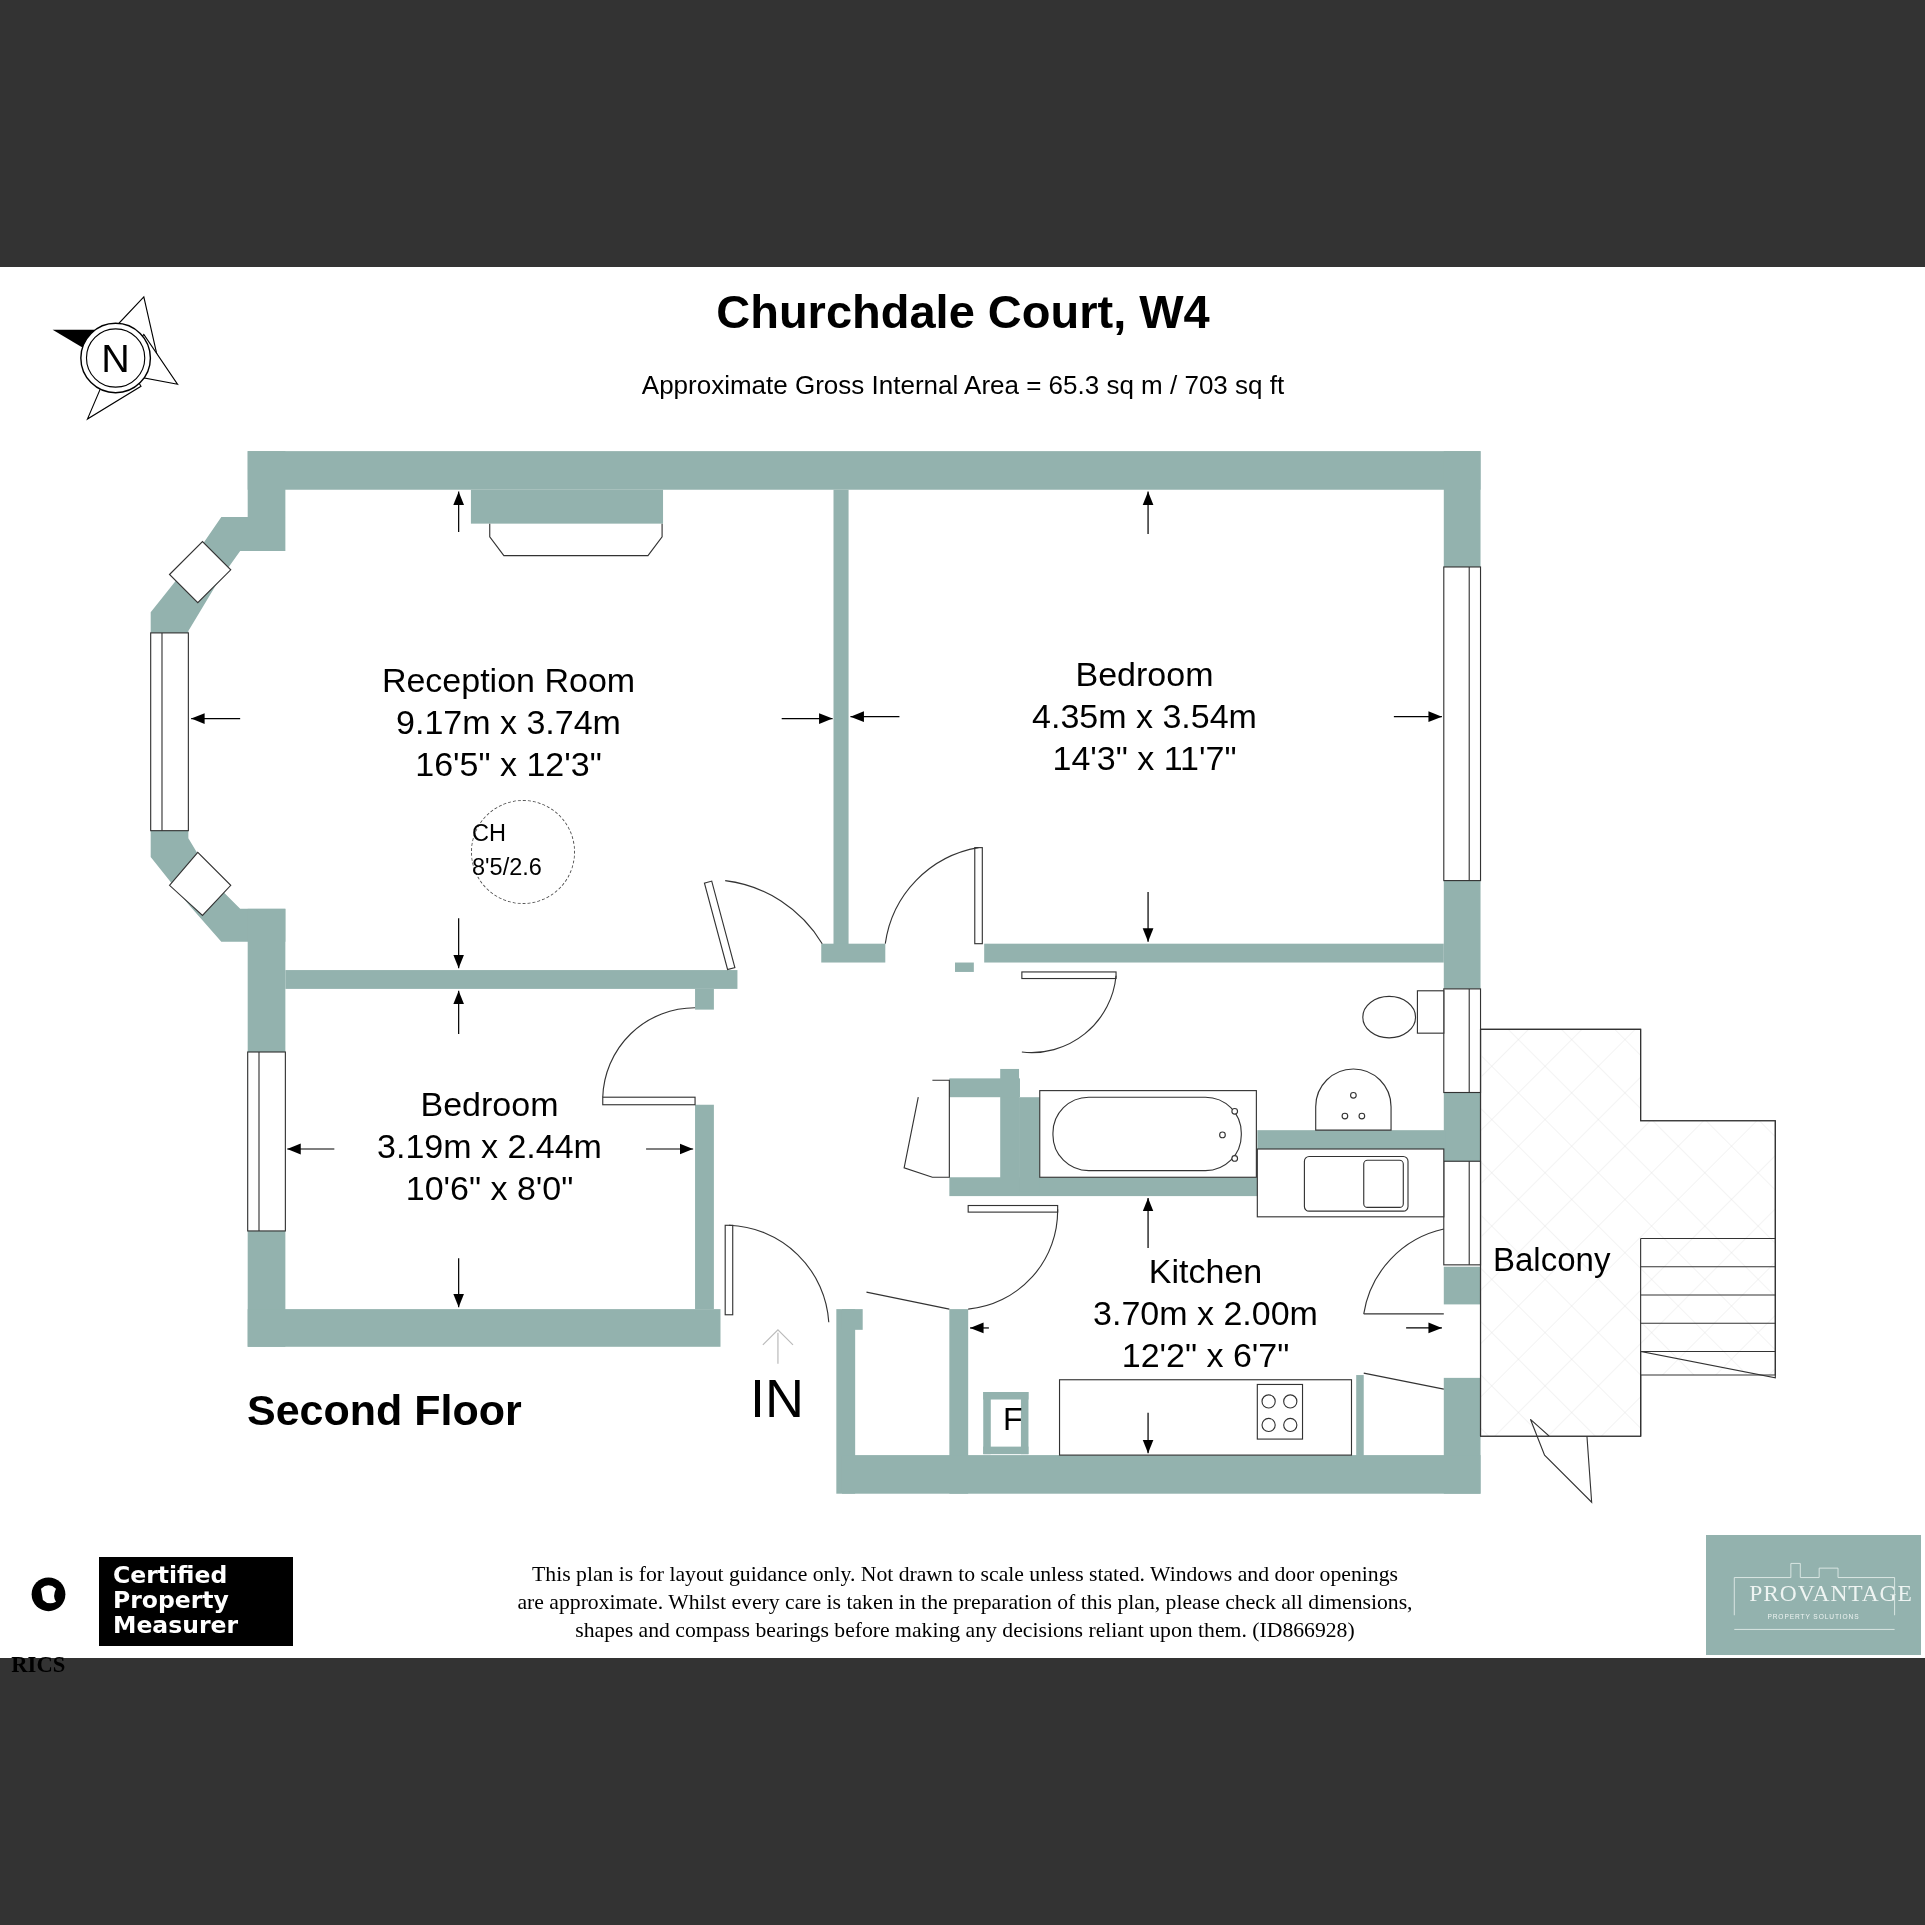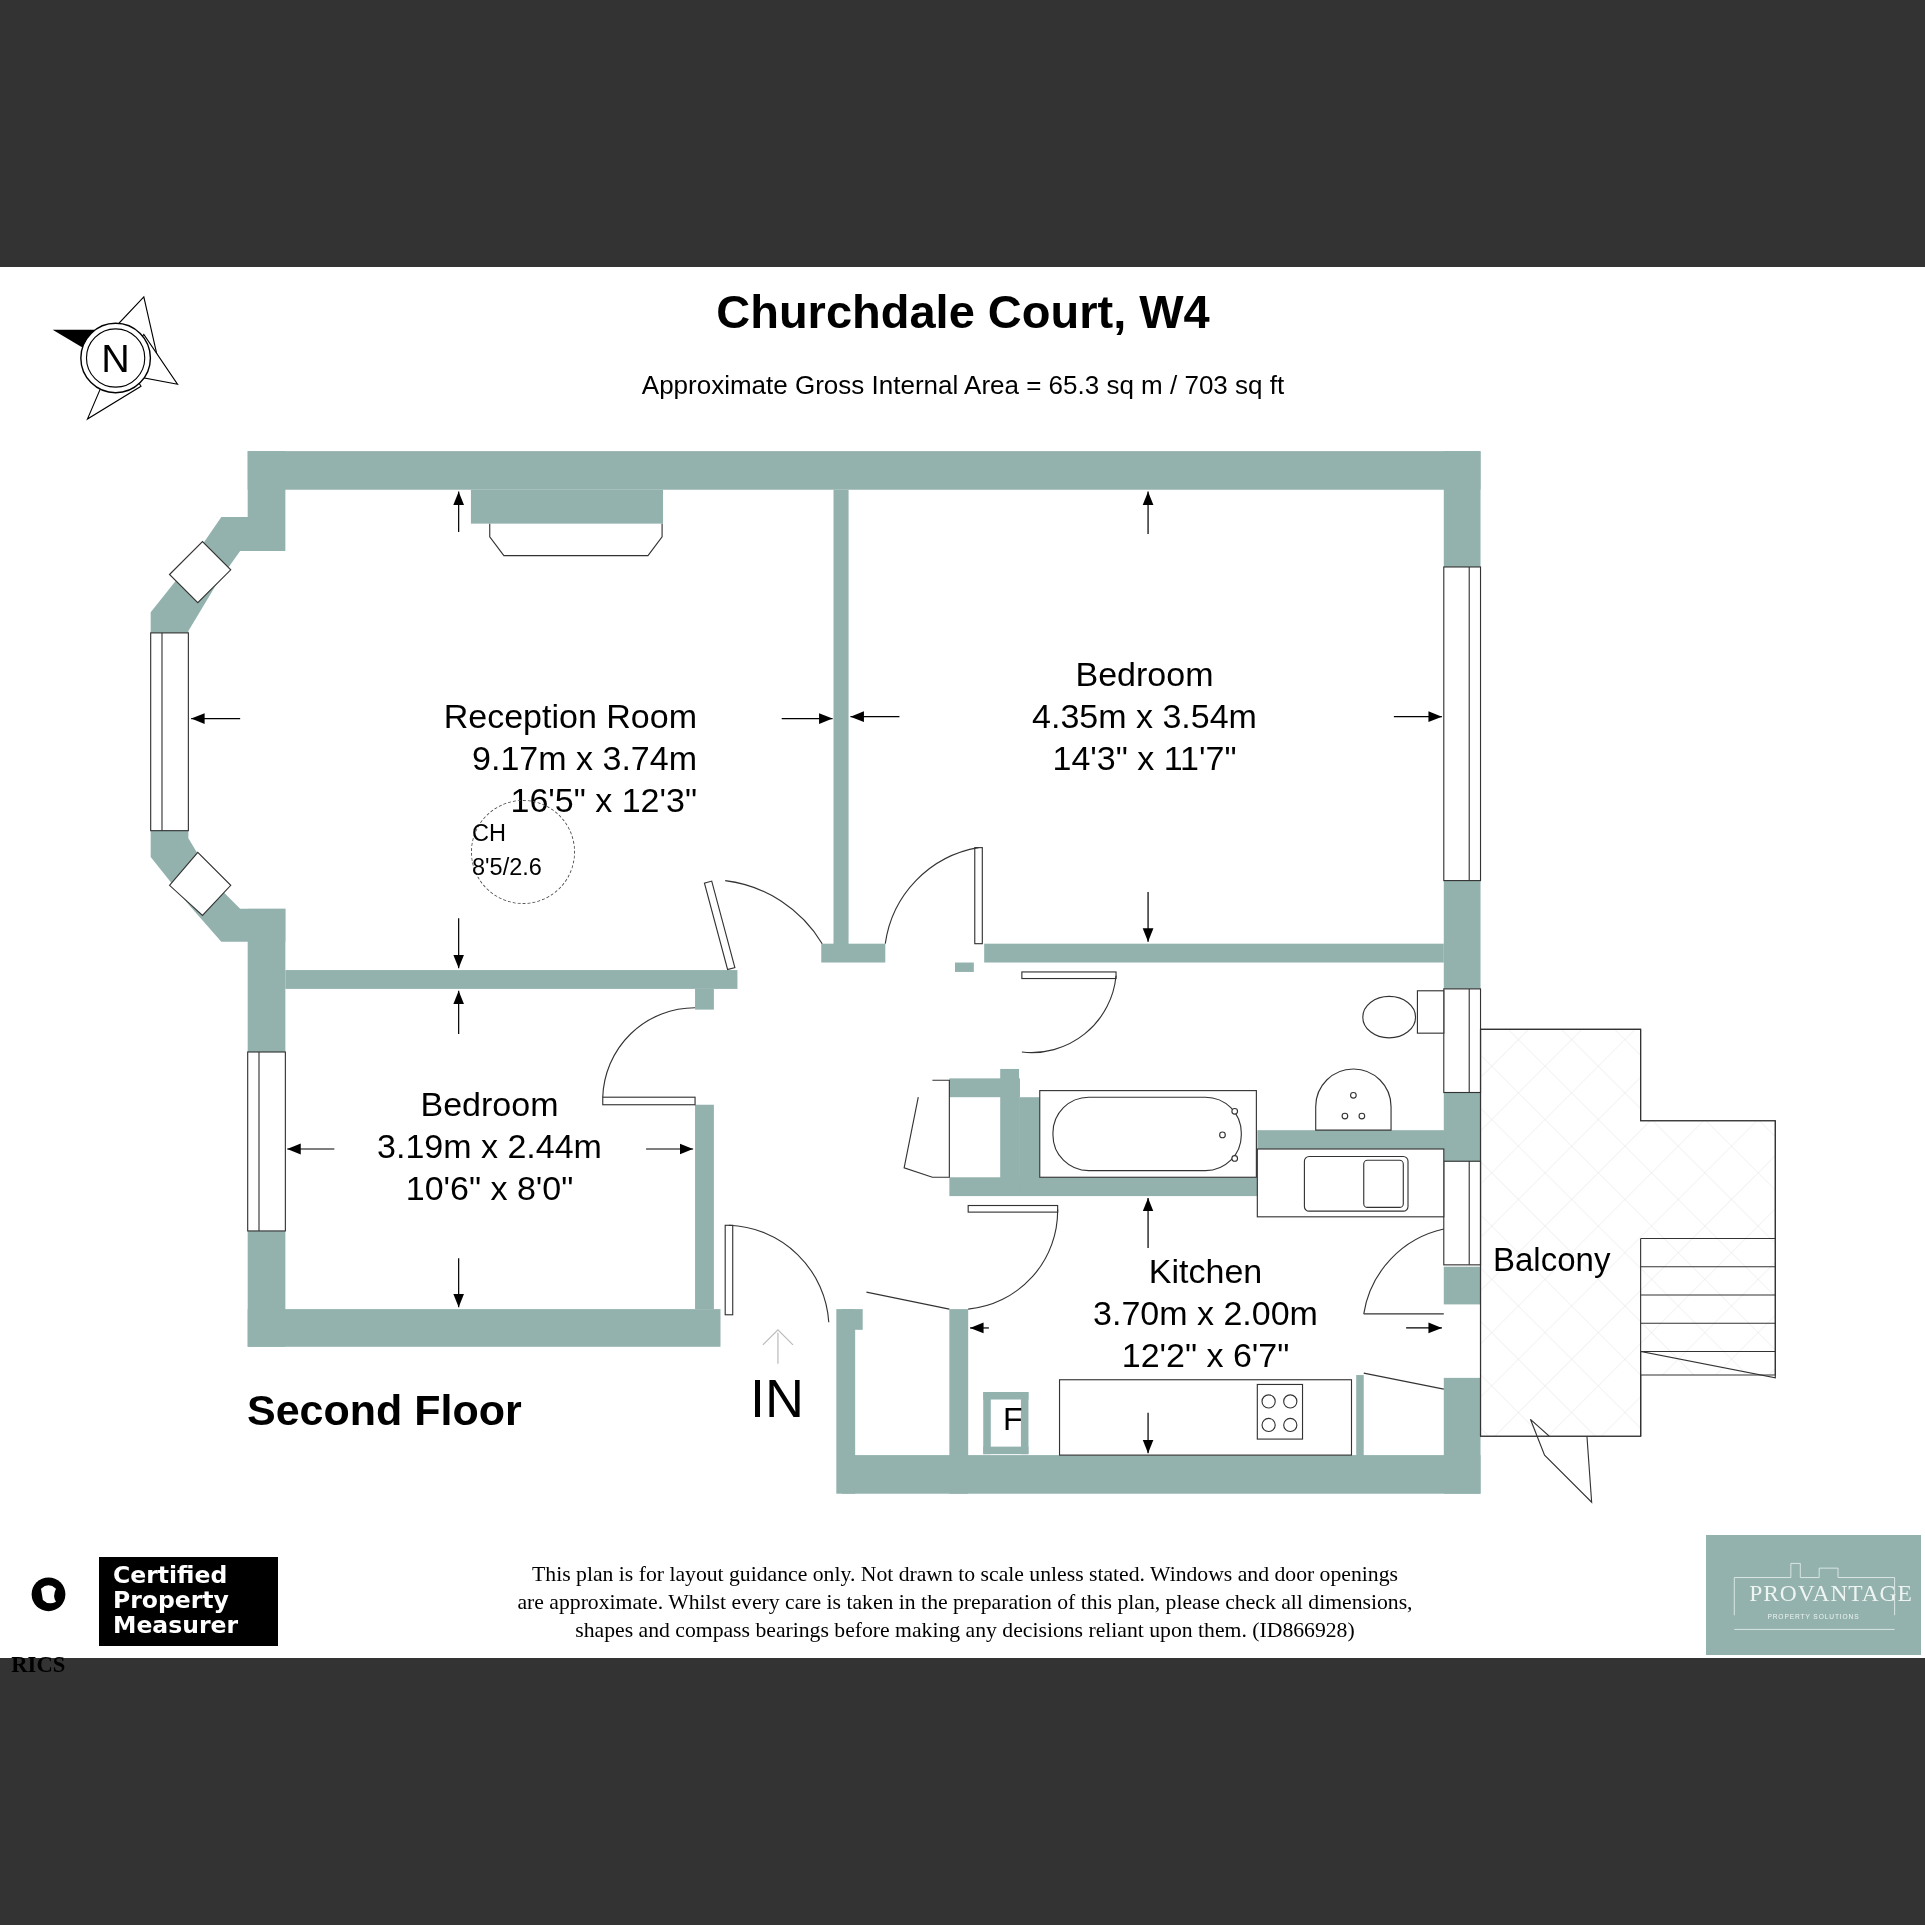--- a/index.html
+++ b/index.html
@@ -15,21 +15,21 @@
   .plan { position: absolute; left: 0; top: 0; width: 1926px; height: 1926px; }
   .room-label { position: absolute; text-align: center; font-size: 34px; line-height: 42px; }
   .floor-label { position: absolute; left: 247px; top: 1386px; font-size: 43px; font-weight: bold; }
   .in-label { position: absolute; left: 750px; top: 1367px; font-size: 54px; }
   .ch { position: absolute; left: 471px; top: 800px; width: 104px; height: 104px; border: 1.4px dashed #555;
         border-radius: 50%; text-align: left; font-size: 23.5px; line-height: 34px; box-sizing: border-box; padding-top: 15px; }
   .f-label { position: absolute; left: 1003px; top: 1401px; font-size: 32px; }
   .balcony-label { position: absolute; left: 1493px; top: 1241px; font-size: 33px; }
   .rics { position: absolute; left: 11.3px; top: 1568px; width: 75px; height: 75px; text-align: center; }
   .rics-text { position: absolute; left: 11.3px; top: 1612px; font-size: 22.6px; font-weight: bold; font-family: "Liberation Serif", serif; margin-top: 40px; }
-  .cert { position: absolute; left: 99px; top: 1557px; width: 179px; height: 89px; background: #000; color: #fff;
+  .cert { position: absolute; left: 99px; top: 1557px; width: 194px; height: 89px; background: #000; color: #fff;
           font-weight: bold; font-size: 23.5px; line-height: 25.4px; padding: 5.6px 0 0 14px; box-sizing: border-box;
           font-family: "DejaVu Sans", sans-serif; }
   .disclaimer { position: absolute; left: 414px; top: 1560px; width: 1102px; text-align: center; font-size: 21.7px; line-height: 28px; font-family: Liberation Serif, serif; }
   .brand { position: absolute; left: 1706px; top: 1535px; width: 215px; height: 120px; background: #93b2ae; }
   .brand-name { position: absolute; left: 0; top: 45px; width: 250px; text-align: center; color: #eef4f2;
                 font-family: "Liberation Serif", serif; font-size: 23.5px; letter-spacing: 0.9px; }
   .brand-sub { position: absolute; left: 0; top: 78px; width: 215px; text-align: center; color: #eef4f2; font-size: 6.6px; letter-spacing: 0.9px; }
 </style>
 </head>
 <body>
@@ -200,21 +200,21 @@
     <line x1="1050" y1="1410" x2="1030" y2="1410" marker-end="url(#arr)"></line>
     <line x1="1493" y1="1410" x2="1531" y2="1410" marker-end="url(#arr)"></line>
   </g>
 
   <g fill="none" stroke="#bbb" stroke-width="1.3">
     <line x1="826" y1="1448" x2="826" y2="1415"></line>
     <polyline points="810,1428 826,1412 842,1428"></polyline>
   </g>
 </svg>
 
-<div class="room-label" style="left:320px; top:695px; width:377px;text-align:right;">
+<div class="room-label" style="left:320px; top:659px; width:377px;">
   <div>Reception Room</div>
   <div>9.17m x 3.74m</div>
   <div>16'5" x 12'3"</div>
 </div>
 <div class="room-label" style="left:956px; top:653px; width:377px;">
   <div>Bedroom</div>
   <div>4.35m x 3.54m</div>
   <div>14'3" x 11'7"</div>
 </div>
 <div class="room-label" style="left:301px; top:1083px; width:377px;">

